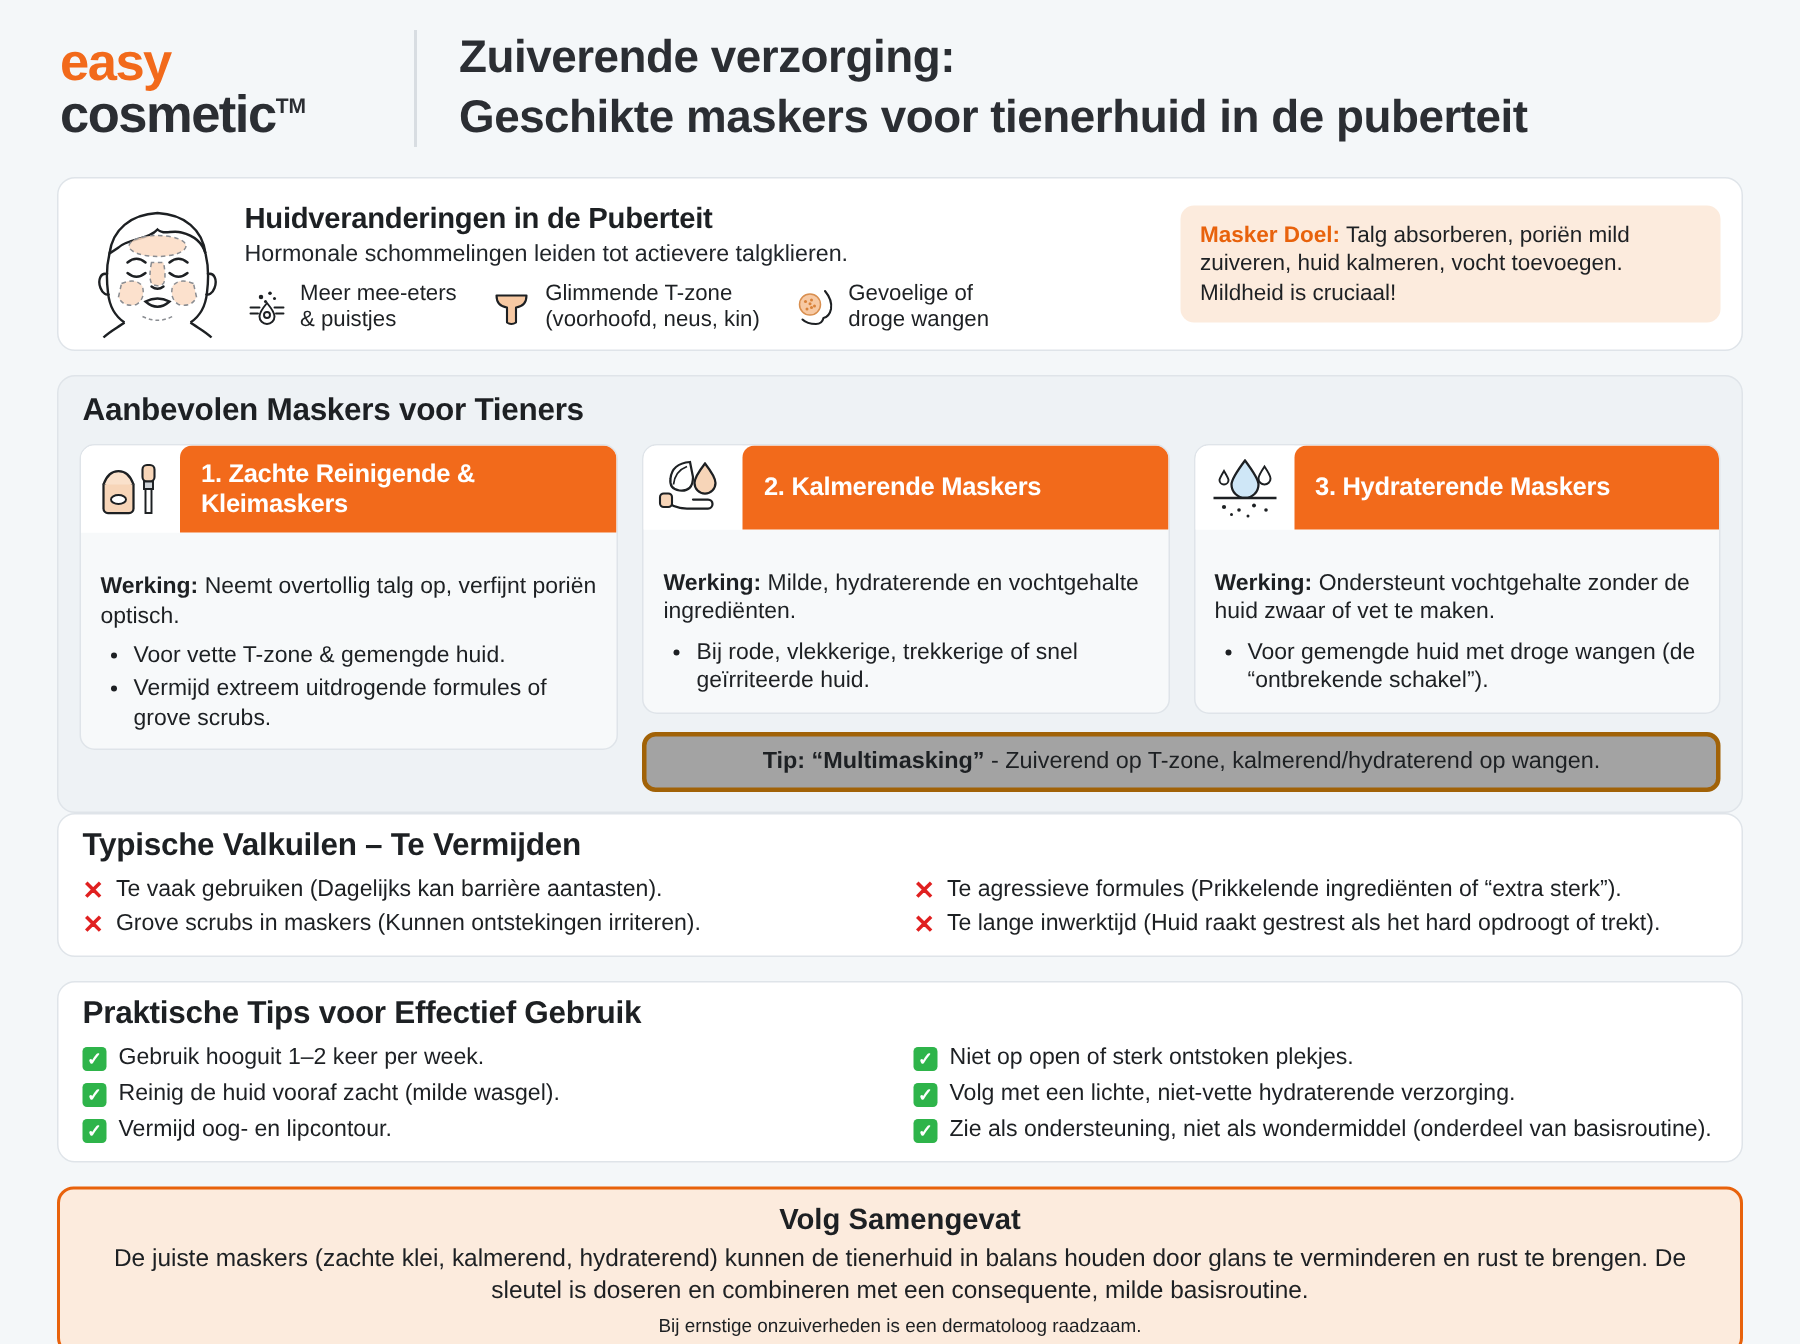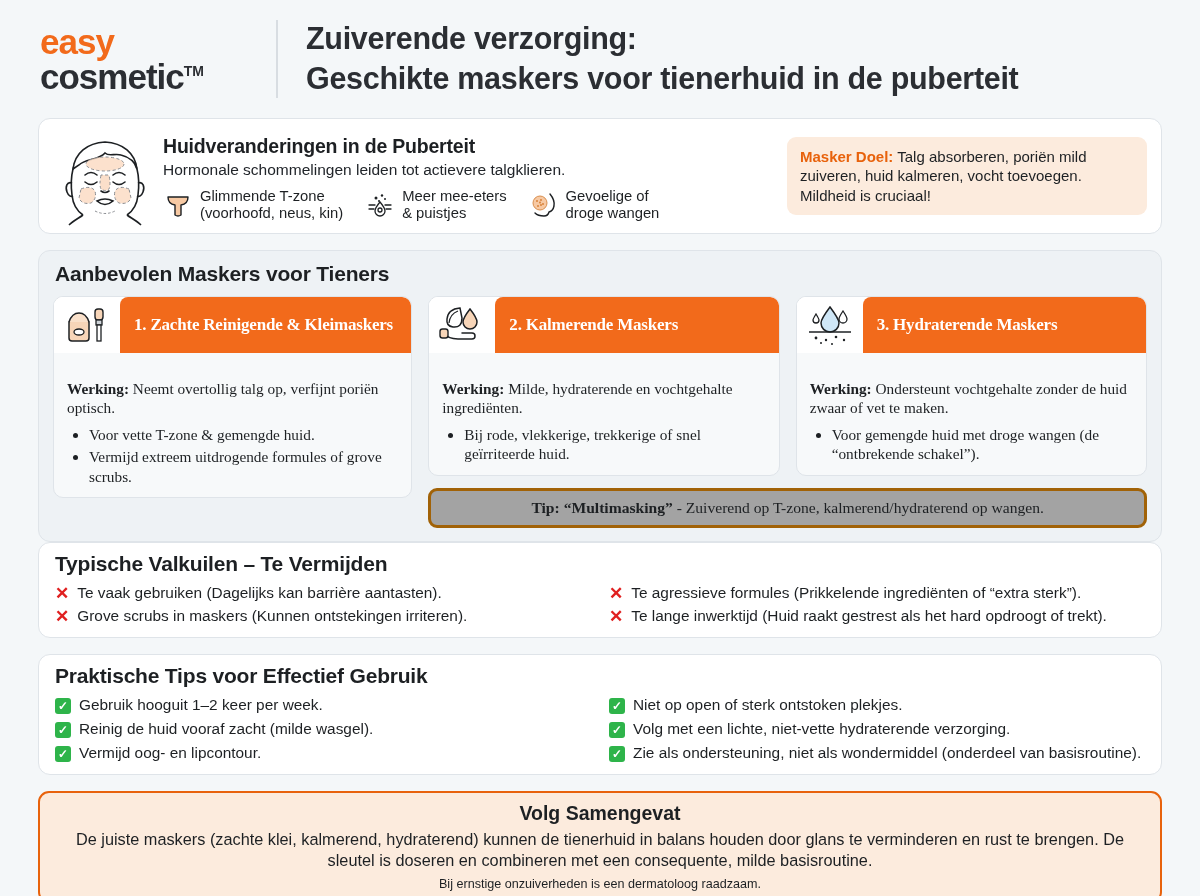--- a/index.html
+++ b/index.html
@@ -33,21 +33,21 @@
   .skin-sub { font-size: 15.5px; margin-top: 3px; color: #21252a; }
   .skin-items { display: flex; gap: 22px; margin-top: 9px; }
   .skin-item { display: flex; align-items: center; gap: 7px; }
   .skin-item-txt { font-size: 14.8px; line-height: 1.18; }
   .goal-box { width: 360px; flex: 0 0 360px; background: #fcebdd; border-radius: 9px; padding: 10px 13px; font-size: 15px; line-height: 1.30; align-self: center; }
   .goal-lbl { font-weight: 800; color: #e8620c; }
 
   
   .masks-sect { border: 1px solid #dfe4e9; border-radius: 12px; background: #eef2f5; padding: 11px 14px 13px; margin-bottom: 0; flex: 0 0 auto; }
   .masks-head { margin: 0 0 10px 2px; }
-  .masks-row { display: flex; gap: 16px; align-items: flex-start; font-family: Liberation Serif, serif; }
+  .masks-row { display: flex; gap: 16px; align-items: flex-start; }
   .mask-col { flex: 1 1 0; min-width: 0; }
   .mask-card { background: #f7f9fa; border: 1px solid #dfe4e9; border-radius: 10px; overflow: hidden; }
   .mask-top { display: flex; align-items: stretch; background: #ffffff; }
   .mask-ico { width: 66px; flex: 0 0 66px; display: flex; align-items: center; justify-content: center; background: #ffffff; padding: 5px 0; }
   .mask-hbar { flex: 1 1 auto; background: #f26a1b; color: #ffffff; font-size: 17px; font-weight: 800; letter-spacing: -0.2px; display: flex; align-items: center; padding: 9px 14px; line-height: 1.18; border-radius: 8px 8px 0 0; }
   .mask-body { padding: 26px 13px 11px; }
   .mask-work { font-size: 15.3px; line-height: 1.27; }
   .mask-work b { font-weight: 800; }
   .mask-ul { margin: 7px 0 0 8px; padding-left: 14px; }
   .mask-ul li { font-size: 15.3px; line-height: 1.27; margin-top: 3px; }
@@ -117,45 +117,45 @@
       </svg>
     </div>
 
     <div class="skin-mid">
       <div class="skin-h">Huidveranderingen in de Puberteit</div>
       <div class="skin-sub">Hormonale schommelingen leiden tot actievere talgklieren.</div>
       <div class="skin-items">
 
         <div class="skin-item">
           <svg width="30" height="30" viewBox="0 0 30 30">
-            <path d="M5 7 h20 q0 7 -7 8 v10 q-3 2 -6 0 v-10 q-7 -1 -7 -8 z" fill="#f7c9a3" stroke="#1d2023" stroke-width="1.4" stroke-linejoin="round"></path>
-          </svg>
-          <div class="skin-item-txt">
-            <div>Glimmende T-zone</div>
-              <div>(voorhoofd, neus, kin)</div>
-          </div>
-        </div>
-
-        <div class="skin-item">
-          <svg width="30" height="30" viewBox="0 0 30 30">
             <g fill="#1d2023">
                 <circle cx="11" cy="8" r="1.5"></circle>
                 <circle cx="17" cy="5.5" r="1.2"></circle>
                 <circle cx="20" cy="9" r="1"></circle>
                 <circle cx="14" cy="11" r="1"></circle>
               </g>
             <g stroke="#1d2023" stroke-width="1.3" fill="none" stroke-linecap="round">
               <path d="M4 15h6 M20 15h6 M4 19h5 M21 19h5"></path>
               <path d="M15 12 q5 6 5 9 a5 5 0 0 1 -10 0 q0 -3 5 -9 z"></path>
               <circle cx="15" cy="20" r="2"></circle>
             </g>
           </svg>
           <div class="skin-item-txt">
             <div>Meer mee-eters</div>
               <div>&amp; puistjes</div>
+          </div>
+        </div>
+
+        <div class="skin-item">
+          <svg width="30" height="30" viewBox="0 0 30 30">
+            <path d="M5 7 h20 q0 7 -7 8 v10 q-3 2 -6 0 v-10 q-7 -1 -7 -8 z" fill="#f7c9a3" stroke="#1d2023" stroke-width="1.4" stroke-linejoin="round"></path>
+          </svg>
+          <div class="skin-item-txt">
+            <div>Glimmende T-zone</div>
+              <div>(voorhoofd, neus, kin)</div>
           </div>
         </div>
 
         <div class="skin-item">
           <svg width="30" height="30" viewBox="0 0 30 30">
             <path d="M21 4 q5 6 4 12 q-1 5 -5 6 q-1 4 -5 4 q-6 0 -9 -3" fill="none" stroke="#1d2023" stroke-width="1.4" stroke-linecap="round"></path>
             <circle cx="11" cy="13" r="7" fill="#f7c9a3" stroke="#d98f4f" stroke-width="1"></circle>
             <g fill="#d9823a">
                 <circle cx="8" cy="11" r="1"></circle>
                 <circle cx="12" cy="10" r="1"></circle>

